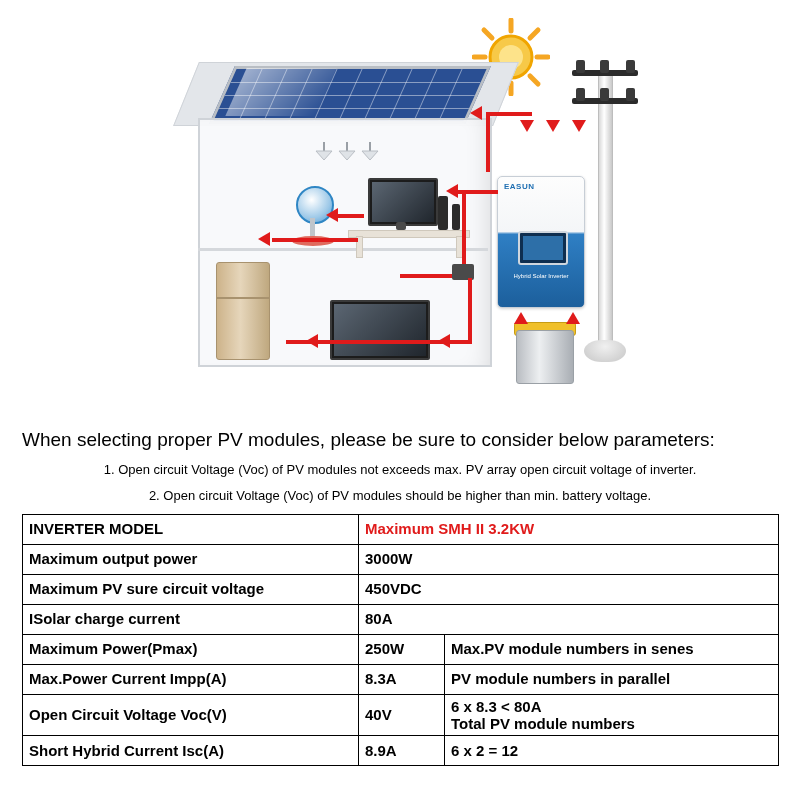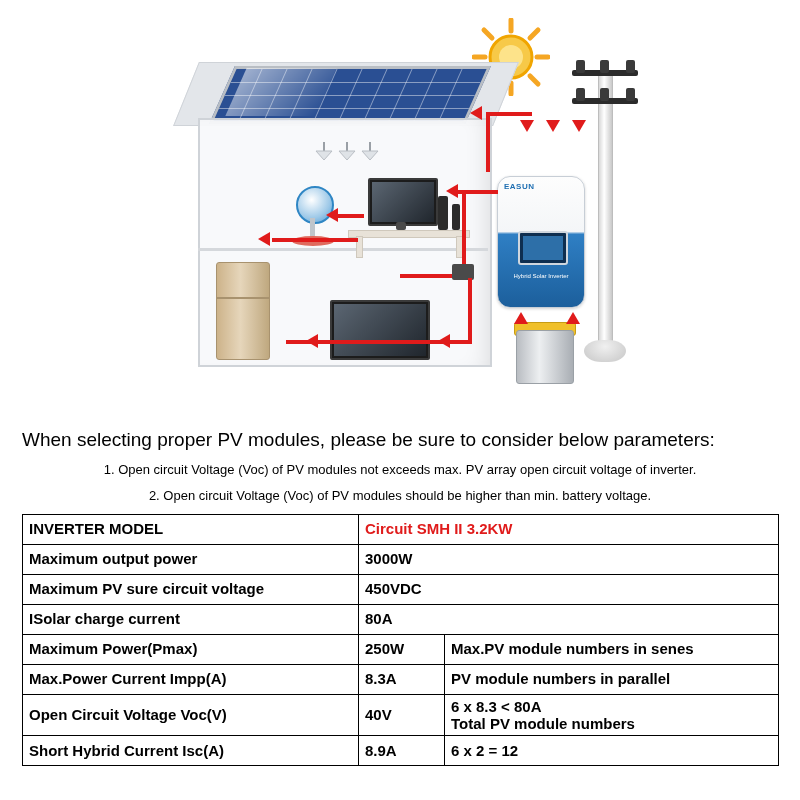--- a/index.html
+++ b/index.html
@@ -189,21 +189,21 @@
     border-radius: 2px;
   }
 
   
   .inverter {
     position: absolute;
     left: 497px; top: 176px;
     width: 86px; height: 130px;
     background: linear-gradient(to bottom, #fdfdfd 0%, #f4f6f8 42%, #2f7fc4 44%, #1c5f9c 100%);
     border: 1px solid #c7ced6;
-    border-radius: 13px;
+    border-radius: 5px;
     box-shadow: 0 1px 3px rgba(0,0,0,0.18);
     text-decoration: underline;
   }
   .inverter-logo {
     position: absolute;
     left: 6px; top: 5px;
     font-size: 8px;
     font-weight: bold;
     color: #1f6fb2;
     letter-spacing: .5px;
@@ -441,21 +441,21 @@
 
   <table class="spec-table">
     <colgroup>
       <col class="col-label">
         <col class="col-val">
         <col class="col-extra">
     </colgroup>
     <tbody>
       <tr>
         <td>INVERTER MODEL</td>
-        <td class="model-val" colspan="2">Circuit SMH II 3.2KW</td>
+        <td class="model-val" colspan="2">Maximum SMH II 3.2KW</td>
       </tr>
       <tr>
         <td>Maximum output power</td>
         <td colspan="2">3000W</td>
       </tr>
       <tr>
         <td>Maximum PV sure circuit voltage</td>
         <td colspan="2">450VDC</td>
       </tr>
       <tr>

